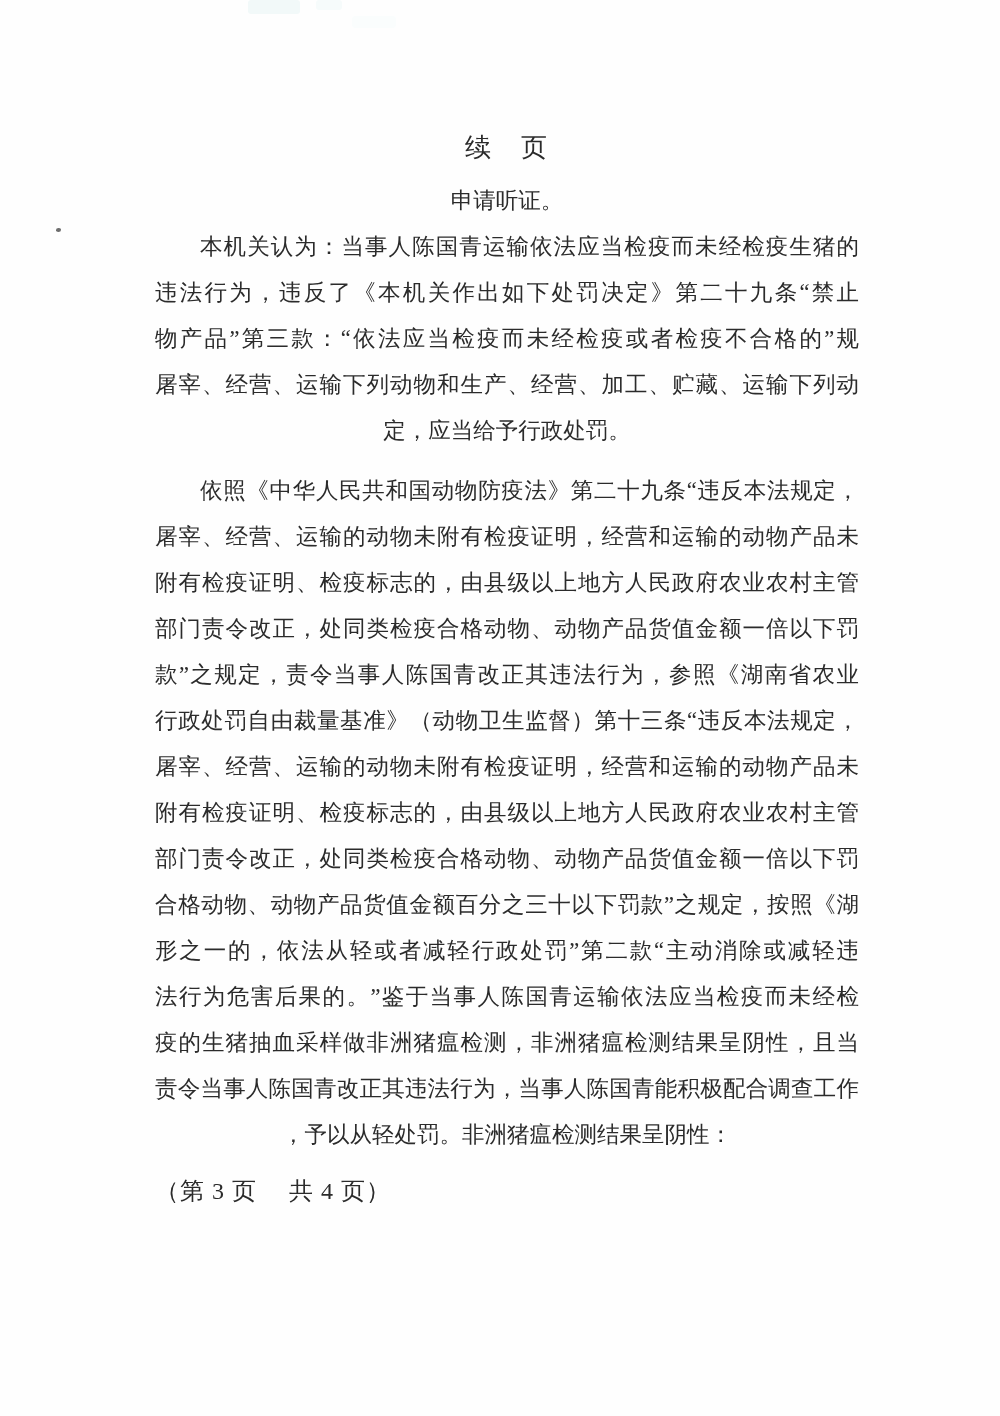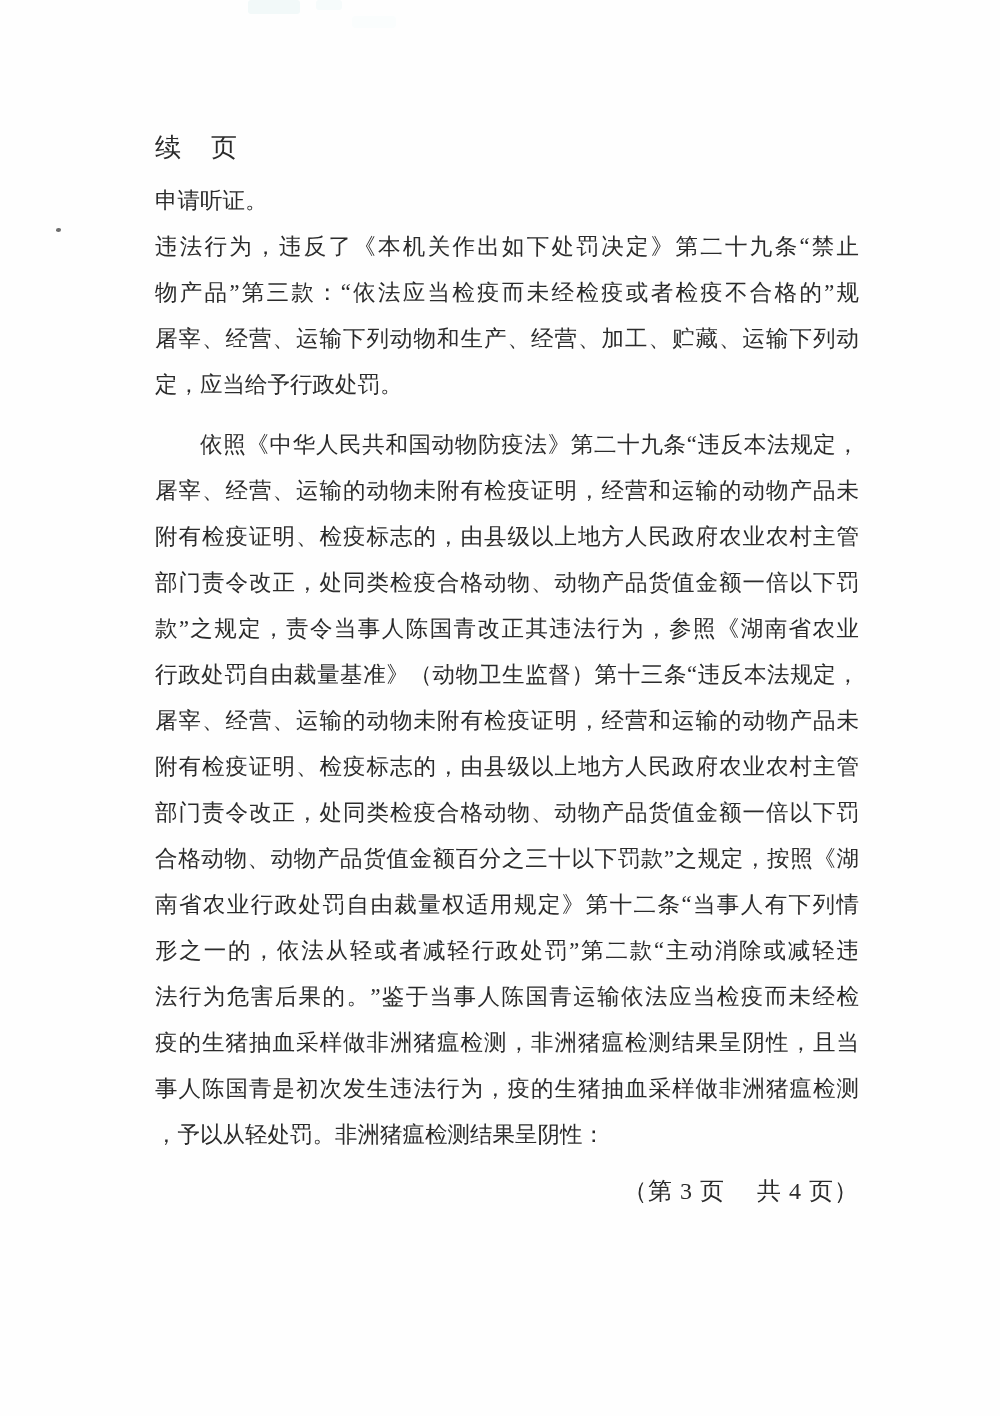--- a/index.html
+++ b/index.html
@@ -40,48 +40,49 @@
     opacity: 0.8;
   }
   .content {
     position: absolute;
     left: 155px;
     top: 0;
     width: 704px;
     padding-top: 126px;
   }
   .doc-title {
-    text-align: left;
+    text-align: center;
     font-size: 26px;
     line-height: 44px;
     letter-spacing: 2px;
     margin-bottom: 8px;
     color: #2a2a2a;
   }
   .line {
     font-size: 22.5px;
     line-height: 46px;
     white-space: nowrap;
     color: #2b2b2b;
+    text-align: center;
   }
   
   .line.jl {
     white-space: normal;
     text-align: justify;
     text-align-last: justify;
     text-justify: inter-character;
   }
   .line.indent {
     padding-left: 45px;
   }
   .line.paragap {
     margin-top: 14px;
   }
   .page-footer {
-    text-align: right;
+    text-align: left;
     font-size: 24px;
     line-height: 46px;
     margin-top: 10px;
     letter-spacing: 1px;
     color: #2b2b2b;
   }
 </style>
 </head>
 <body>
 
@@ -90,37 +91,37 @@
   <div class="artifact a1"></div>
   <div class="artifact a2"></div>
   <div class="artifact a3"></div>
   <div class="speck"></div>
 
   <div class="content scan-blur">
 
     <div class="doc-title">续　页</div>
 
     <div class="line">申请听证。</div>
+    <div class="line jl indent">本机关认为：当事人陈国青运输依法应当检疫而未经检疫生猪的</div>
     <div class="line jl">违法行为，违反了《本机关作出如下处罚决定》第二十九条“禁止</div>
     <div class="line jl">物产品”第三款：“依法应当检疫而未经检疫或者检疫不合格的”规</div>
     <div class="line jl">屠宰、经营、运输下列动物和生产、经营、加工、贮藏、运输下列动</div>
     <div class="line">定，应当给予行政处罚。</div>
     <div class="line jl indent paragap">依照《中华人民共和国动物防疫法》第二十九条“违反本法规定，</div>
     <div class="line jl">屠宰、经营、运输的动物未附有检疫证明，经营和运输的动物产品未</div>
     <div class="line jl">附有检疫证明、检疫标志的，由县级以上地方人民政府农业农村主管</div>
     <div class="line jl">部门责令改正，处同类检疫合格动物、动物产品货值金额一倍以下罚</div>
     <div class="line jl">款”之规定，责令当事人陈国青改正其违法行为，参照《湖南省农业</div>
     <div class="line jl">行政处罚自由裁量基准》（动物卫生监督）第十三条“违反本法规定，</div>
     <div class="line jl">屠宰、经营、运输的动物未附有检疫证明，经营和运输的动物产品未</div>
     <div class="line jl">附有检疫证明、检疫标志的，由县级以上地方人民政府农业农村主管</div>
     <div class="line jl">部门责令改正，处同类检疫合格动物、动物产品货值金额一倍以下罚</div>
     <div class="line jl">合格动物、动物产品货值金额百分之三十以下罚款”之规定，按照《湖</div>
-    <div class="line jl">南省农业行政处罚自由裁量权适用规定》第十二条“当事人有下列情</div>
     <div class="line jl">形之一的，依法从轻或者减轻行政处罚”第二款“主动消除或减轻违</div>
     <div class="line jl">法行为危害后果的。”鉴于当事人陈国青运输依法应当检疫而未经检</div>
     <div class="line jl">疫的生猪抽血采样做非洲猪瘟检测，非洲猪瘟检测结果呈阴性，且当</div>
-    <div class="line jl">事人陈国青是初次发生违法行为，疫的生猪抽血采样做非洲猪瘟检测</div>
+    <div class="line jl">责令当事人陈国青改正其违法行为，当事人陈国青能积极配合调查工作</div>
     <div class="line">，予以从轻处罚。非洲猪瘟检测结果呈阴性：</div>
 
     <div class="page-footer">（第 3 页　 共 4 页）</div>
 
   </div>
 </div>
 
 </body></html>

